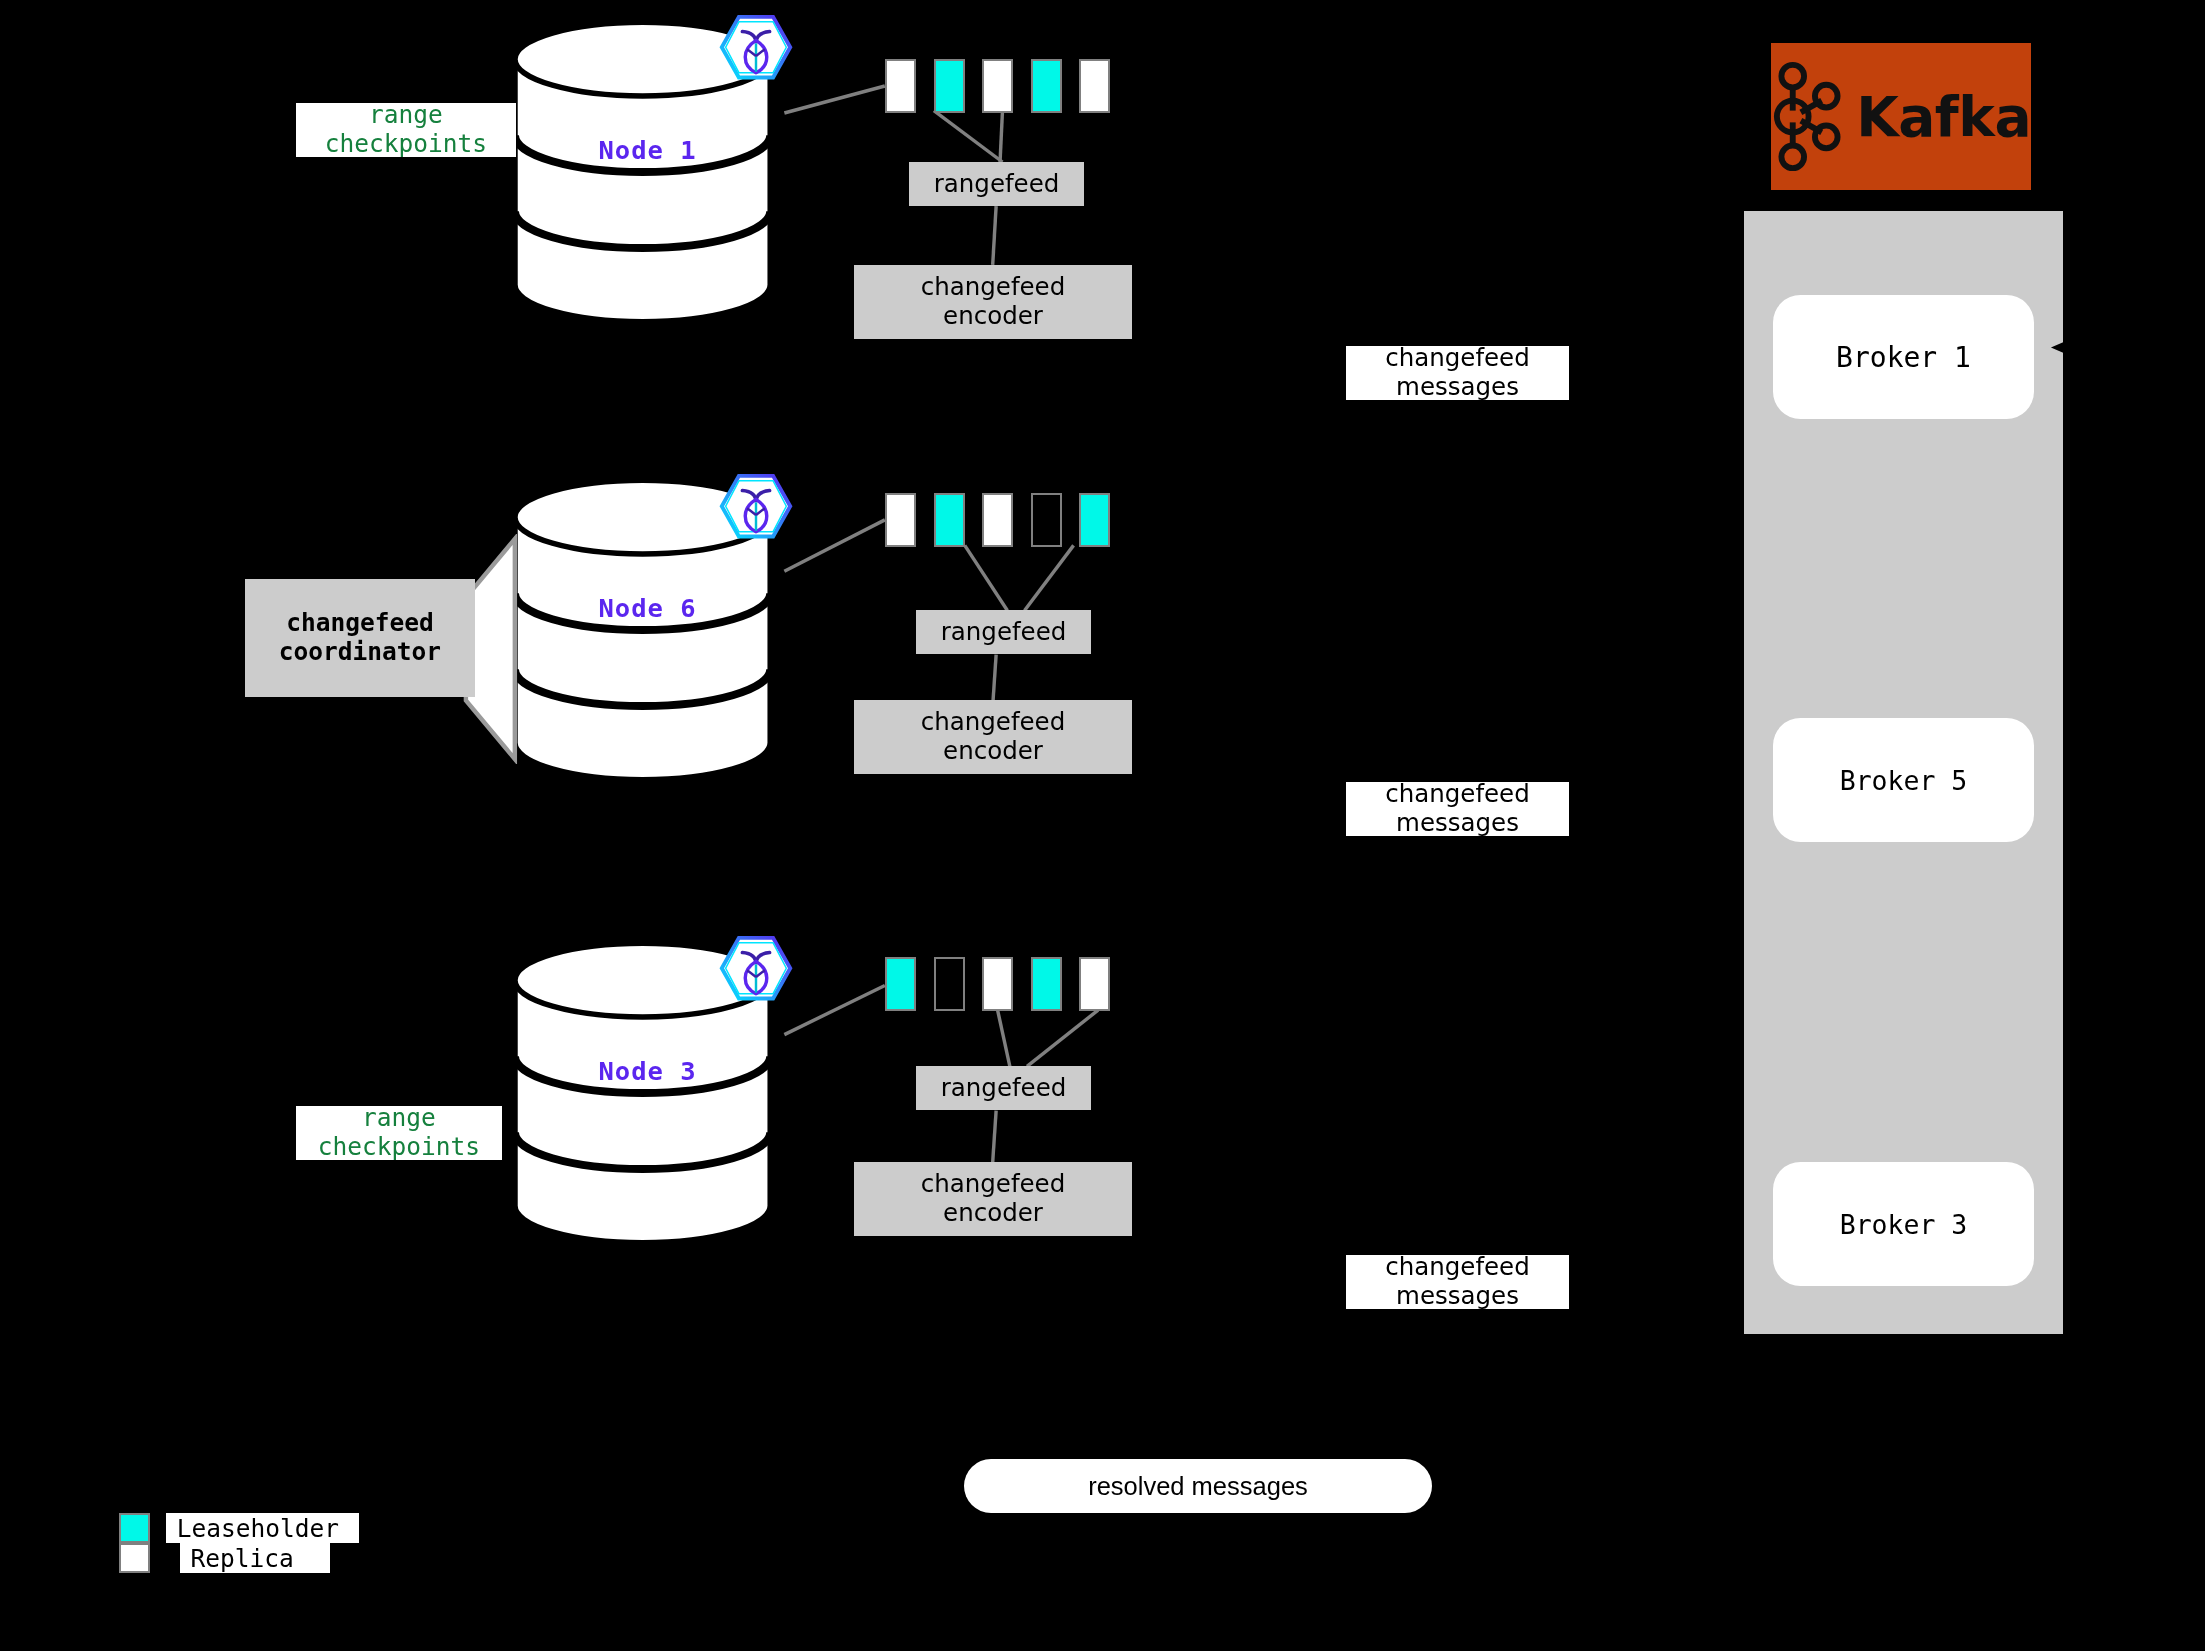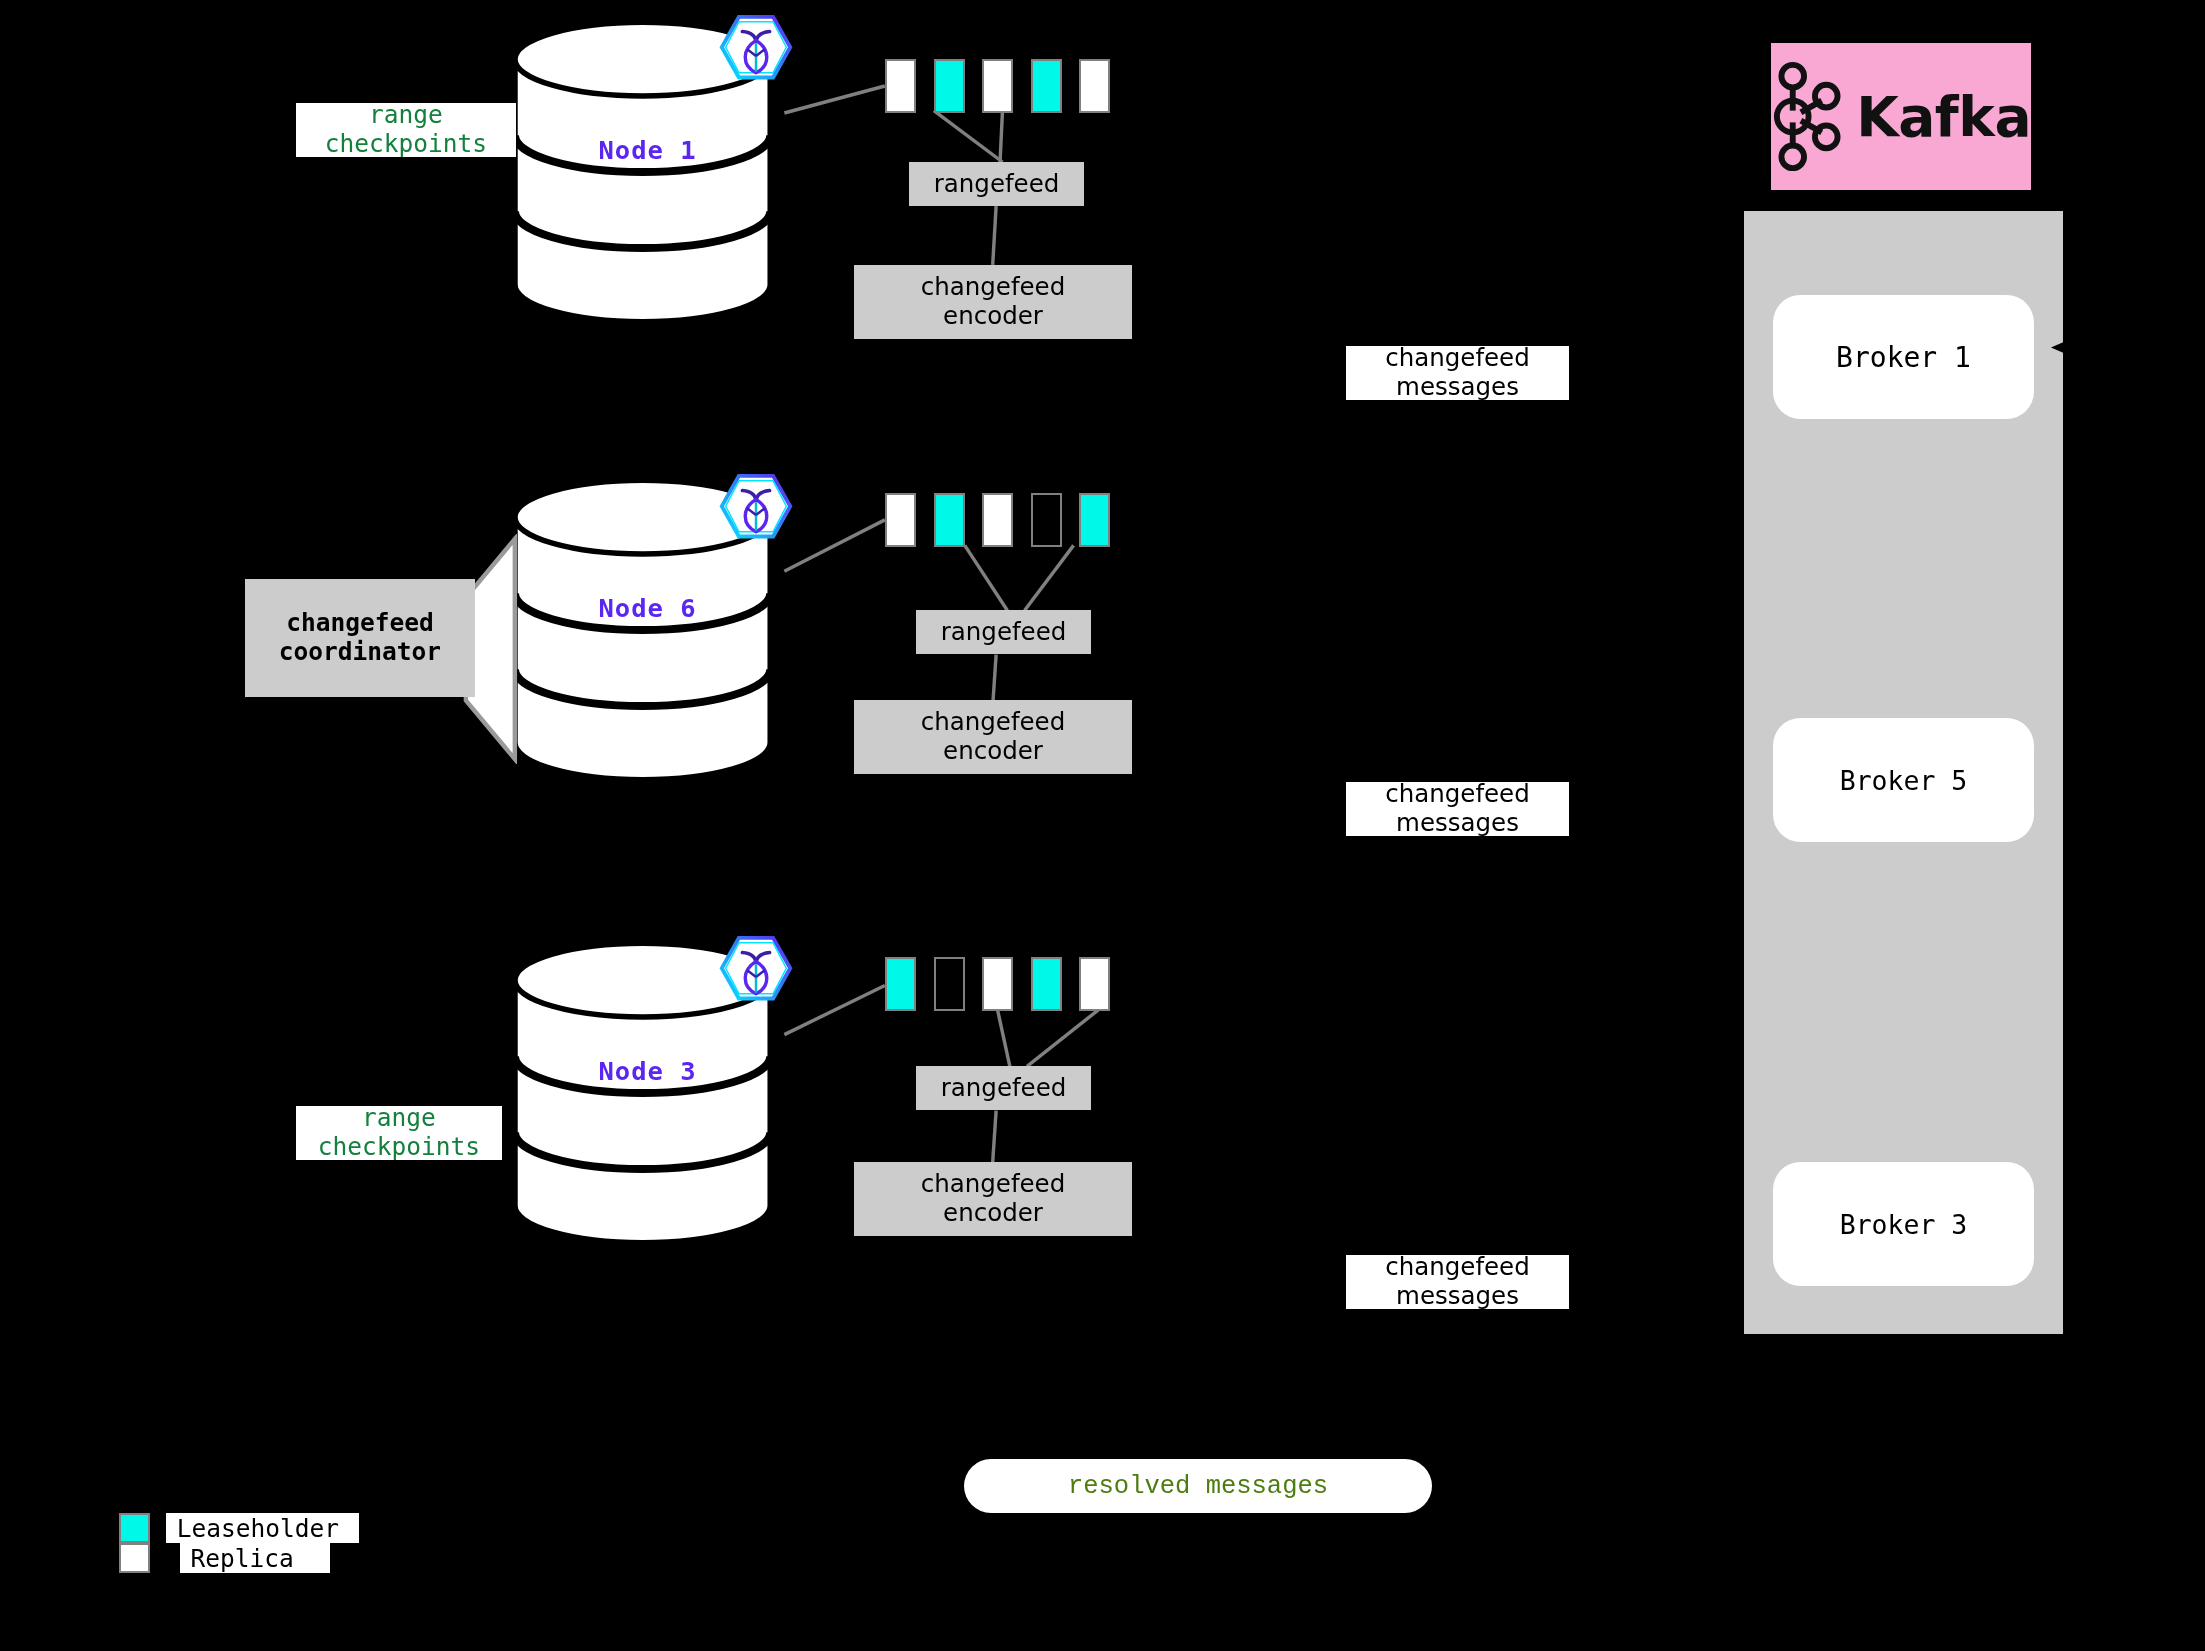--- a/index.html
+++ b/index.html
@@ -45,38 +45,38 @@
     box-sizing:border-box;
     border:2.5px solid #808080;
     width:31px;height:54px;margin-right:17.6px;
   }
   .cell.lease{background:#00f8e8;}
   .cell.replica{background:#ffffff;}
   .cell.empty{background:transparent;}
 
   
   .kafka-logo{
-    background:#f9a8d4;display:flex;align-items:center;justify-content:center;
+    background:#c2410c;display:flex;align-items:center;justify-content:center;
   }
   .kafka-word{
     font-family:"DejaVu Sans","Liberation Sans",sans-serif;
     font-weight:bold;color:#111;letter-spacing:-0.5px;
   }
   .kafka-panel{background:#cccccc;}
   .broker{
     background:#ffffff;color:#000;
     font-family:"DejaVu Sans Mono", monospace;
     display:flex;align-items:center;justify-content:center;
     border-radius:27.5px;
   }
 
   
   .pill{
-    background:#ffffff;color:#4d7c0f;
-    font-family:Liberation Mono, monospace;
+    background:#ffffff;color:#000000;
+    font-family:Liberation Sans, sans-serif;
     display:flex;align-items:center;justify-content:center;
     border-radius:490px;
   }
 
   
   .legend-sw{box-sizing:border-box;border:2.5px solid #808080;width:31px;height:30px;}
   .legend-text{
     background:#ffffff;color:#000;
     font-family:"DejaVu Sans Mono", monospace;
     display:flex;align-items:center;padding-left:10.8px;padding-right:10.8px;

